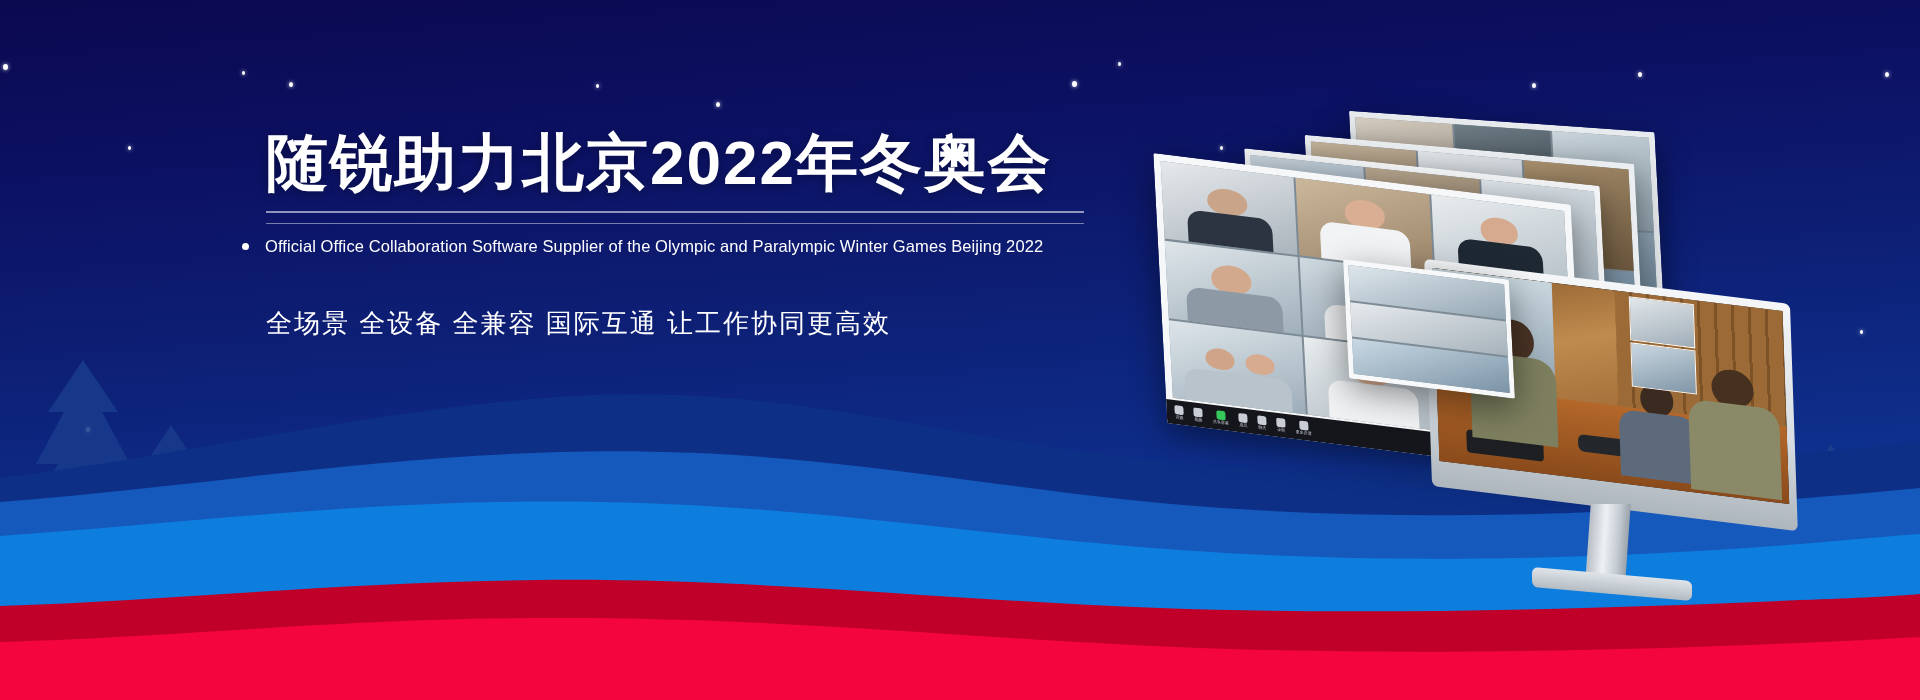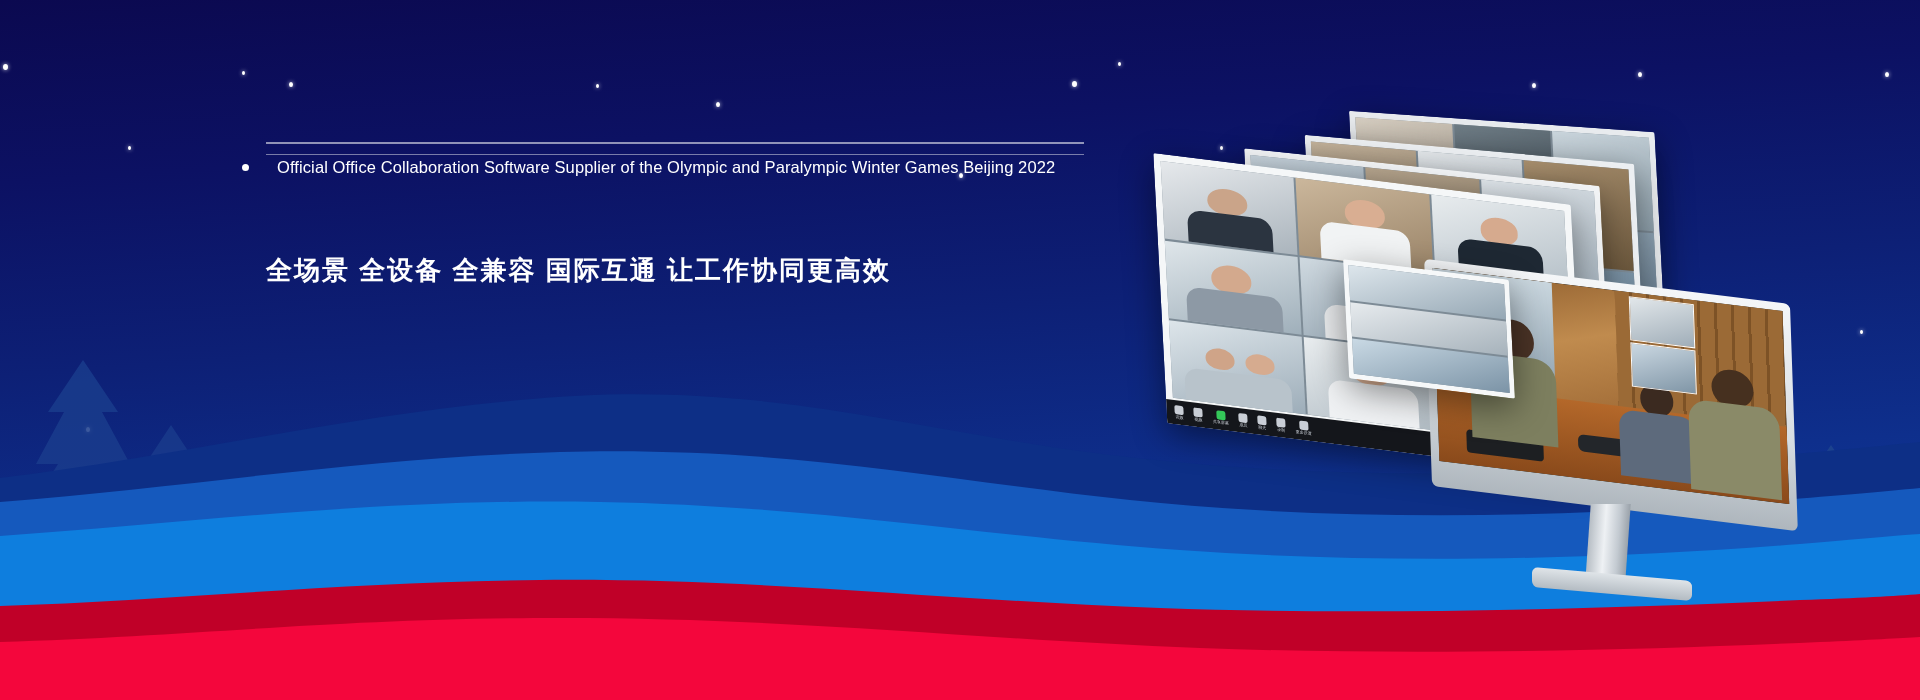--- a/index.html
+++ b/index.html
@@ -29,27 +29,27 @@
     font-size:62px;font-weight:bold;color:#ffffff;letter-spacing:2px;
     line-height:1.12;margin:0;white-space:nowrap;
     text-shadow:0 2px 10px rgba(0,0,0,.35);
   }
   .rule{height:2px;background:rgba(255,255,255,.55);margin:14px 0 0 0;width:818px;}
   .rule.thin{background:rgba(255,255,255,.45);height:1px;margin-top:10px;}
   .subtitle{
     font-size:28px;font-weight:bold;color:#ffffff;letter-spacing:1px;
     margin:8px 0 0 0;white-space:nowrap;
   }
-  .englishrow{display:flex;align-items:center;gap:28px;margin-top:3px;}
+  .englishrow{display:flex;align-items:center;gap:16px;margin-top:13px;}
   .bullet{width:7px;height:7px;border-radius:50%;background:#ffffff;flex:0 0 auto;margin-left:-24px;}
   .english{
     font-size:16.5px;color:#ffffff;letter-spacing:.1px;white-space:nowrap;font-weight:normal;
   }
   .tagline{
-    margin-top:76px;font-size:26px;color:#ffffff;letter-spacing:2px;white-space:nowrap;font-weight:bold;
+    margin-top:50px;font-size:26px;color:#ffffff;letter-spacing:2px;white-space:nowrap;
   }
 
   
   .screens{position:absolute;left:1140px;top:110px;width:700px;height:470px;}
   .scr{position:absolute;border-radius:2px;overflow:hidden;box-shadow:0 10px 34px rgba(0,0,0,.45);}
   .scr .frame{position:absolute;inset:0;background:#e9ecef;}
   .grid{position:absolute;display:grid;gap:2px;background:#7d8b96;}
   .cell{background:#5b6b79;position:relative;overflow:hidden;}
   .cell .head{position:absolute;border-radius:50% 50% 46% 46%;}
   .cell .body{position:absolute;border-radius:14px 14px 0 0;}
@@ -349,20 +349,21 @@
       <div class="frame" style="background:#f6f8f9;"></div>
       <div class="grid" style="left:5px;top:5px;right:5px;bottom:5px;grid-template-columns:1fr;grid-template-rows:repeat(3,1fr);">
         <div class="cell" style="background:linear-gradient(160deg,#dde6ec,#95a7b4);"></div>
         <div class="cell" style="background:linear-gradient(160deg,#e7ebee,#a6b2bb);"></div>
         <div class="cell" style="background:linear-gradient(160deg,#c9d9e4,#7b93a6);"></div>
       </div>
     </div>
   </div>
 
   <div class="copy">
+    <h1 class="title">随锐助力北京2022年冬奥会</h1>
     <div class="rule"></div>
     <div class="rule thin"></div>
     <div class="englishrow">
       <span class="bullet"></span>
       <span class="english">Official Office Collaboration Software Supplier of the Olympic and Paralympic Winter Games Beijing 2022</span>
     </div>
     <div class="tagline">全场景 全设备 全兼容  国际互通 让工作协同更高效</div>
   </div>
 
 </div>

